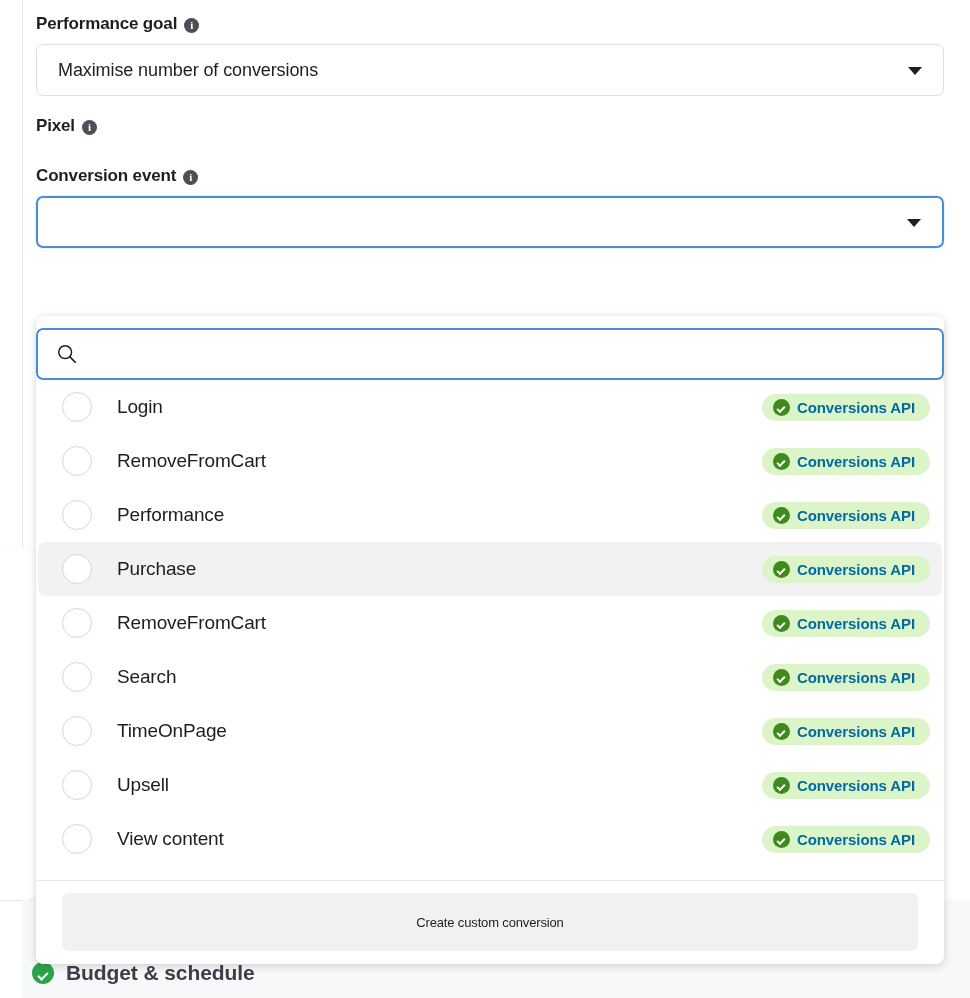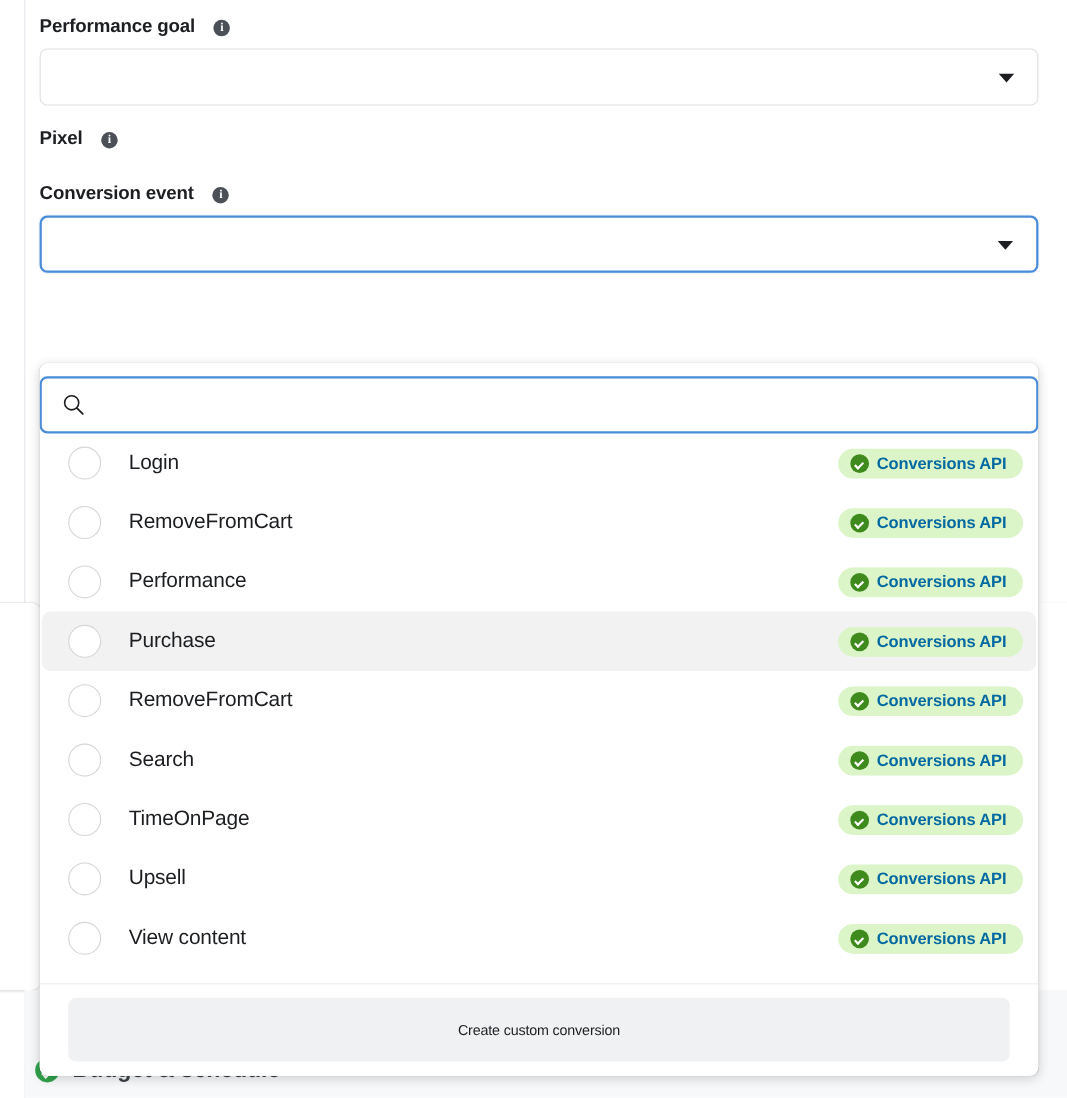--- a/index.html
+++ b/index.html
@@ -85,21 +85,21 @@
   
   .form-wrap {
     position: absolute;
     left: 36px; top: 0;
     width: 908px;
   }
 
   .field-label {
     display: flex;
     align-items: center;
-    gap: 17px;
+    gap: 7px;
     font-size: 17px;
     font-weight: bold;
     color: #1c1e21;
     letter-spacing: -0.15px;
   }
   .info-icon {
     width: 15px; height: 15px;
     border-radius: 50%;
     background: #4b4f56;
     color: #ffffff;
@@ -138,21 +138,21 @@
     margin-top: -3px;
     width: 0; height: 0;
     border-left: 7px solid transparent;
     border-right: 7px solid transparent;
     border-top: 8px solid #1c1e21;
   }
 
   
   .dropdown {
     position: absolute;
-    left: 36px; top: 330px;
+    left: 36px; top: 316px;
     width: 908px;
     height: 648px;
     background: #ffffff;
     border-radius: 8px;
     box-shadow: 0 2px 10px rgba(0,0,0,0.16), 0 0 1px rgba(0,0,0,0.16);
     overflow: hidden;
   }
 
   .search-row {
     padding: 12px 0 0 0;
@@ -297,20 +297,21 @@
   <div class="form-wrap">
 
     <div class="spacer-14"></div>
 
     <div class="field-label">
       <span>Performance goal</span>
       <span class="info-icon">i</span>
     </div>
     <div class="spacer-10"></div>
     <div class="select-box">
+      <span>Maximise number of conversions</span>
       <span class="caret"></span>
     </div>
 
     <div class="spacer-20"></div>
 
     <div class="field-label">
       <span>Pixel</span>
       <span class="info-icon">i</span>
     </div>
     <div class="spacer-10"></div>

